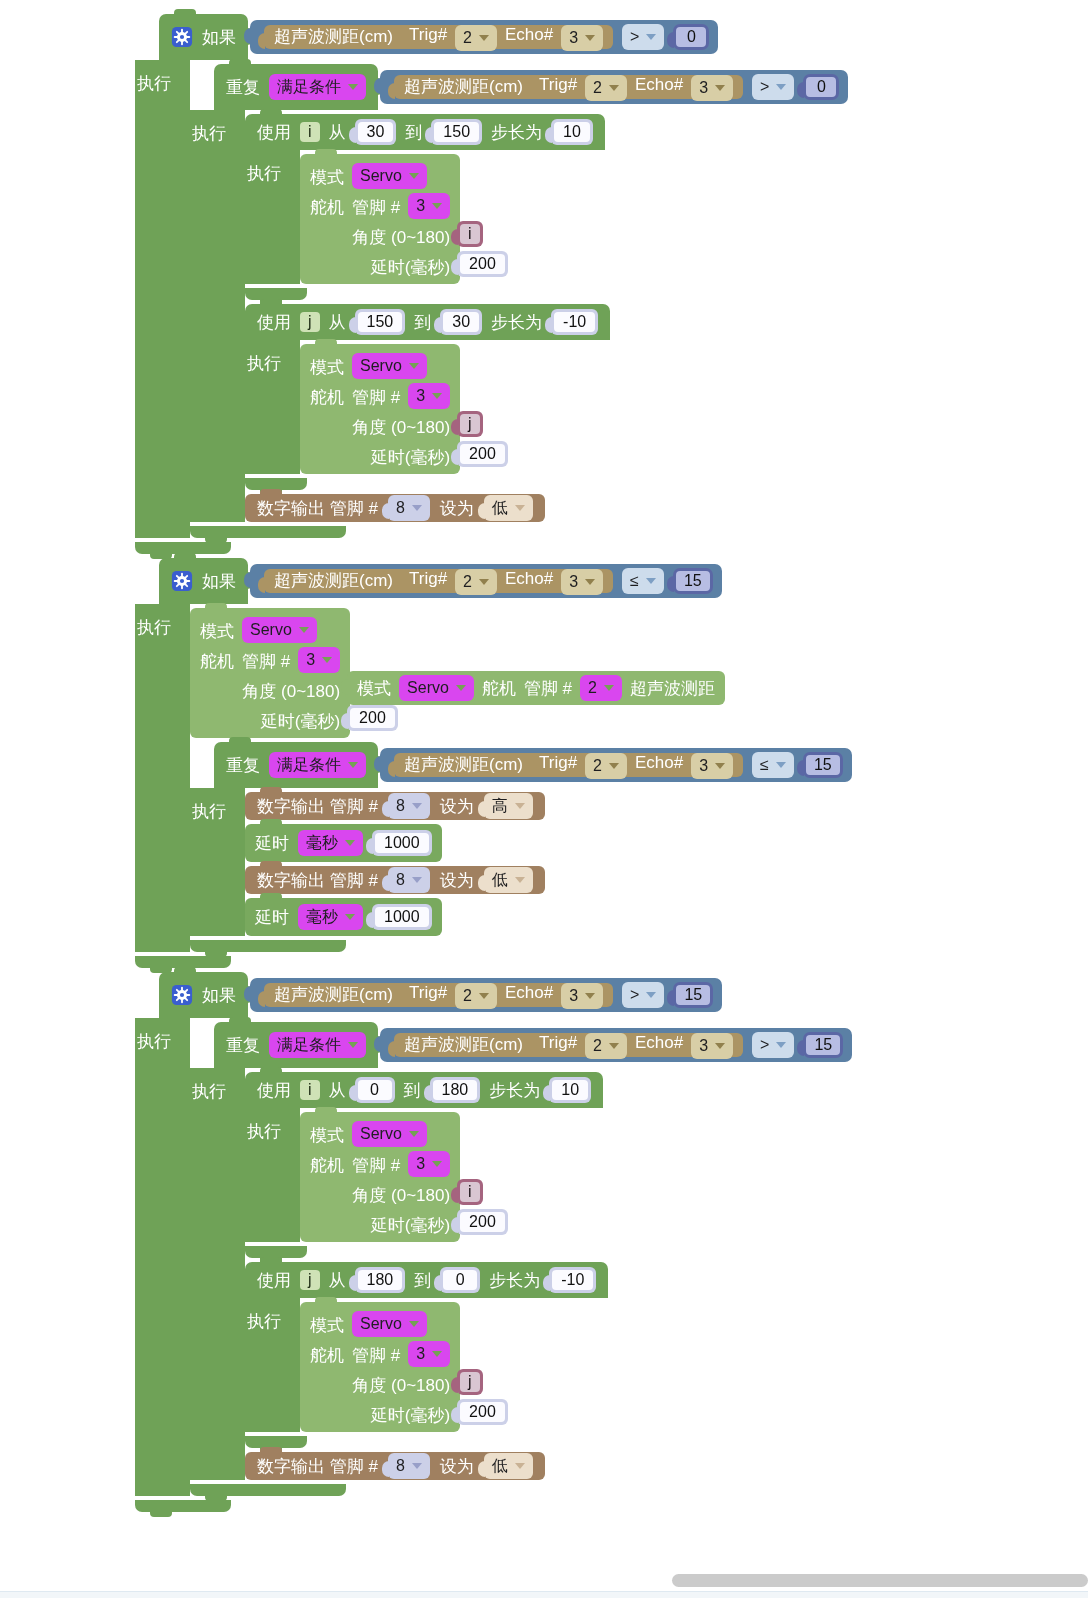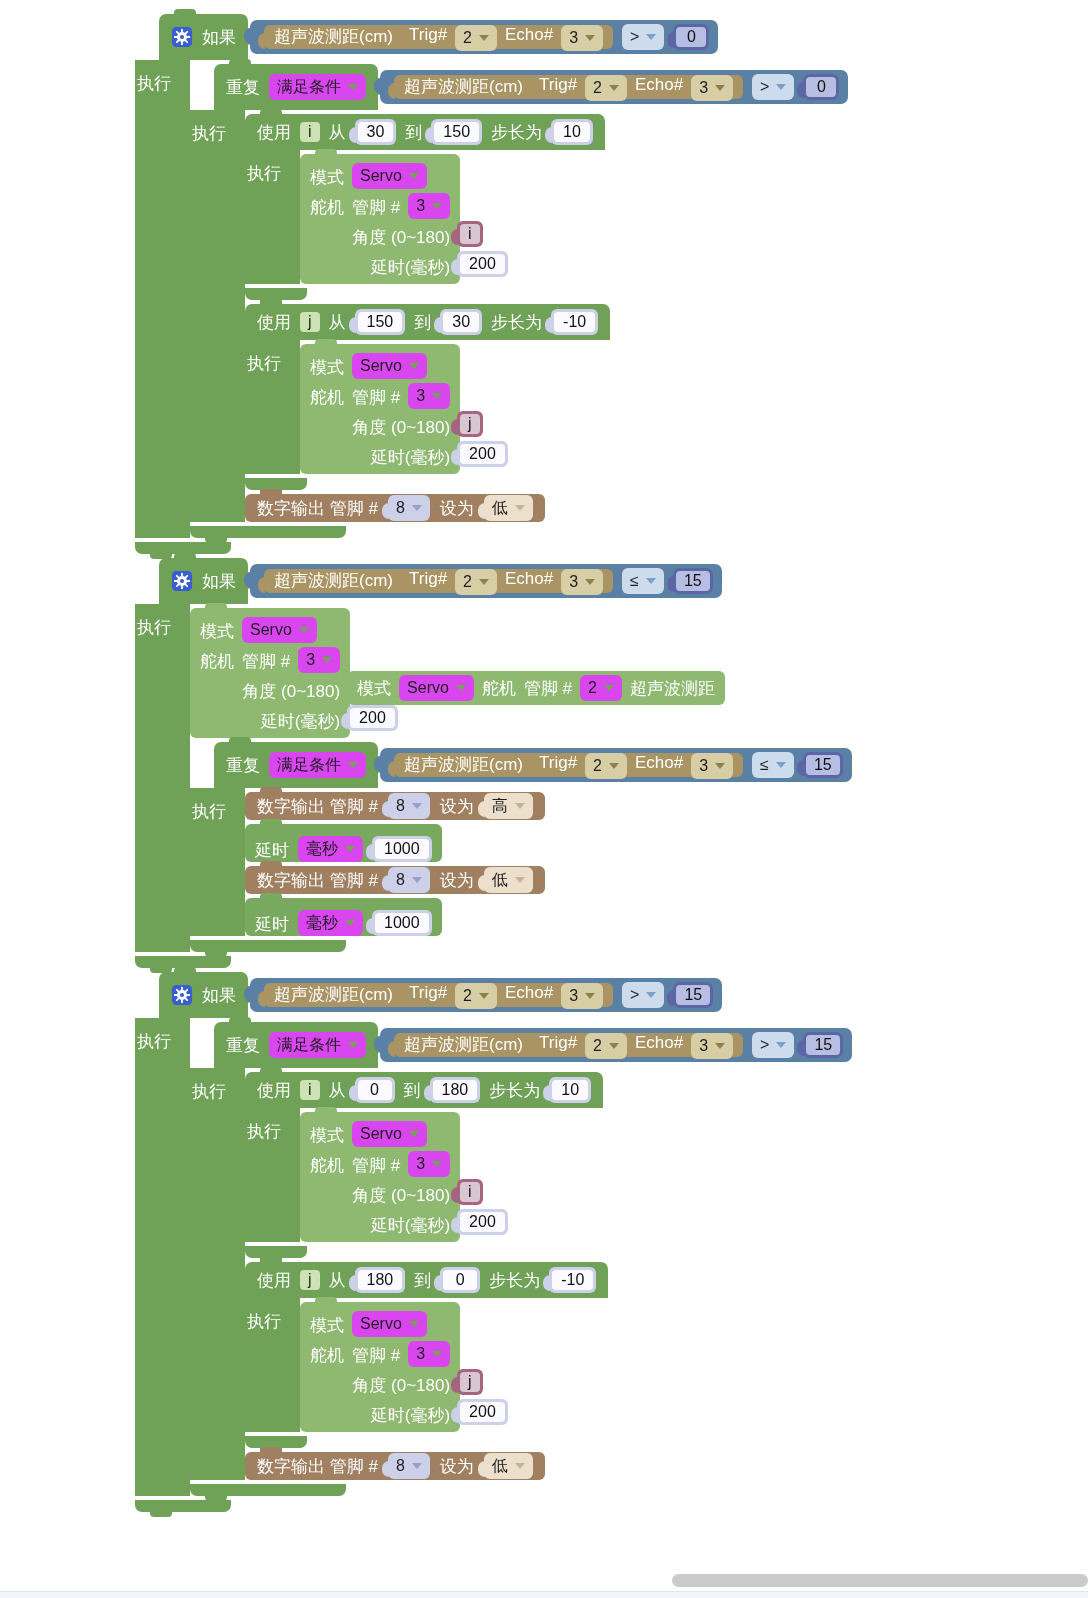--- a/index.html
+++ b/index.html
@@ -70,21 +70,21 @@
   .vchip{background:#cfe2b6;border-radius:4px;padding:1px 8px;font-size:16px;color:#223018;}
 
   
   .servo{border-radius:6px;padding:5px 10px;width:max-content;position:relative;}
   .srow{display:flex;align-items:flex-end;gap:8px;height:30px;}
   .srow.right{justify-content:flex-end;position:relative;}
   .hang{position:absolute;left:calc(100% + 7px);top:50%;transform:translateY(-50%);white-space:nowrap;}
   .reader{display:inline-flex;align-items:center;gap:8px;height:34px;padding:0 10px;border-radius:6px;}
   .dig{display:flex;align-items:center;gap:10px;height:28px;padding:0 12px;border-radius:6px;
        position:relative;width:max-content;}
-  .dstmt{display:flex;align-items:flex-end;gap:9px;height:38px;padding:0 10px;border-radius:6px;
+  .dstmt{display:flex;align-items:center;gap:9px;height:38px;padding:0 10px;border-radius:6px;
        position:relative;width:max-content;}
 
   .gear{display:inline-flex;width:22px;height:22px;}
 
   
   .hscroll{position:absolute;left:672px;top:1574px;width:416px;height:13px;border-radius:7px;
        background:#cbcbcb;}
   .bottomline{position:absolute;left:0;bottom:0;width:100%;height:6px;background:#f2f6f9;
        border-top:1px solid #dfe9f1;}
 </style>

